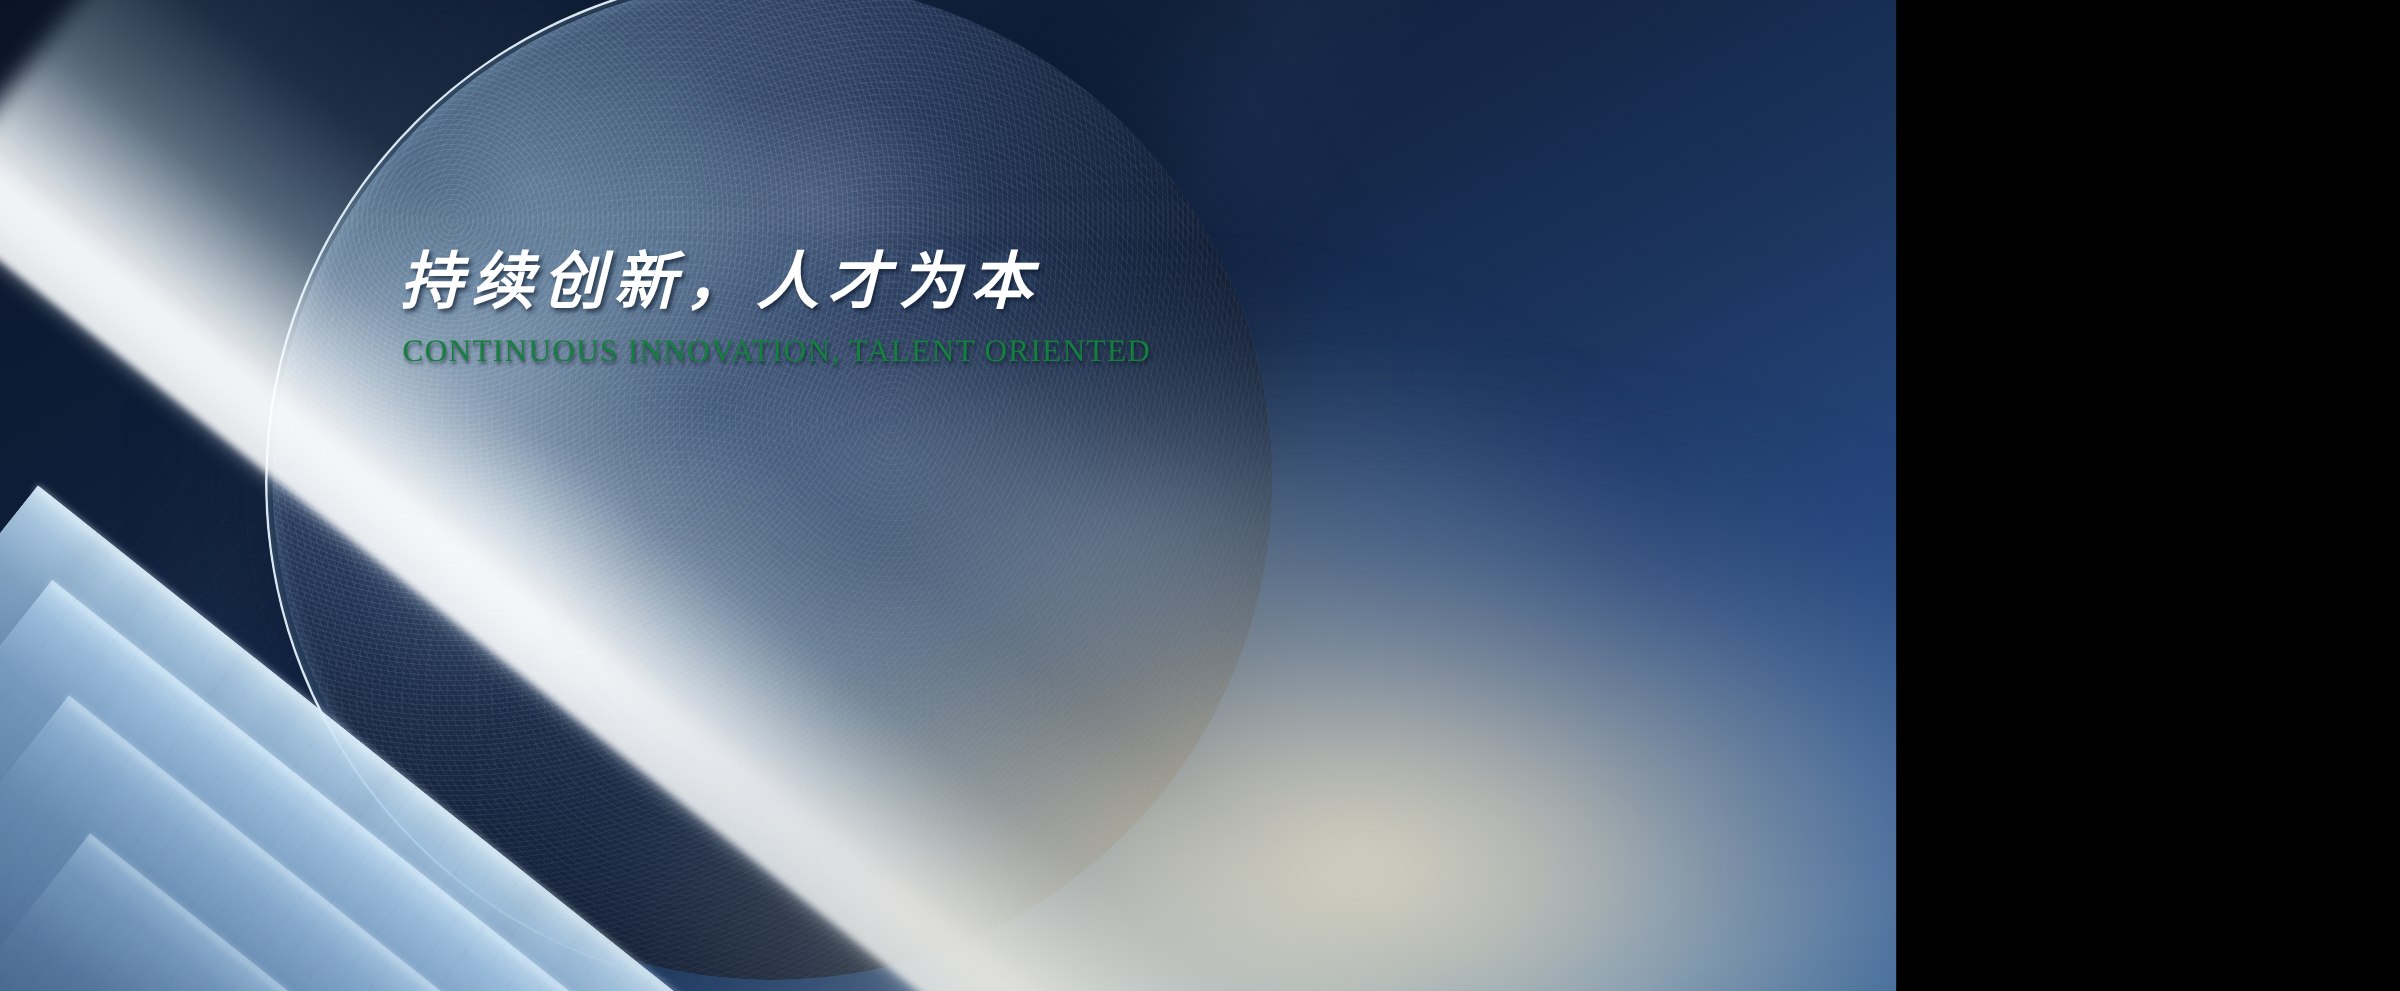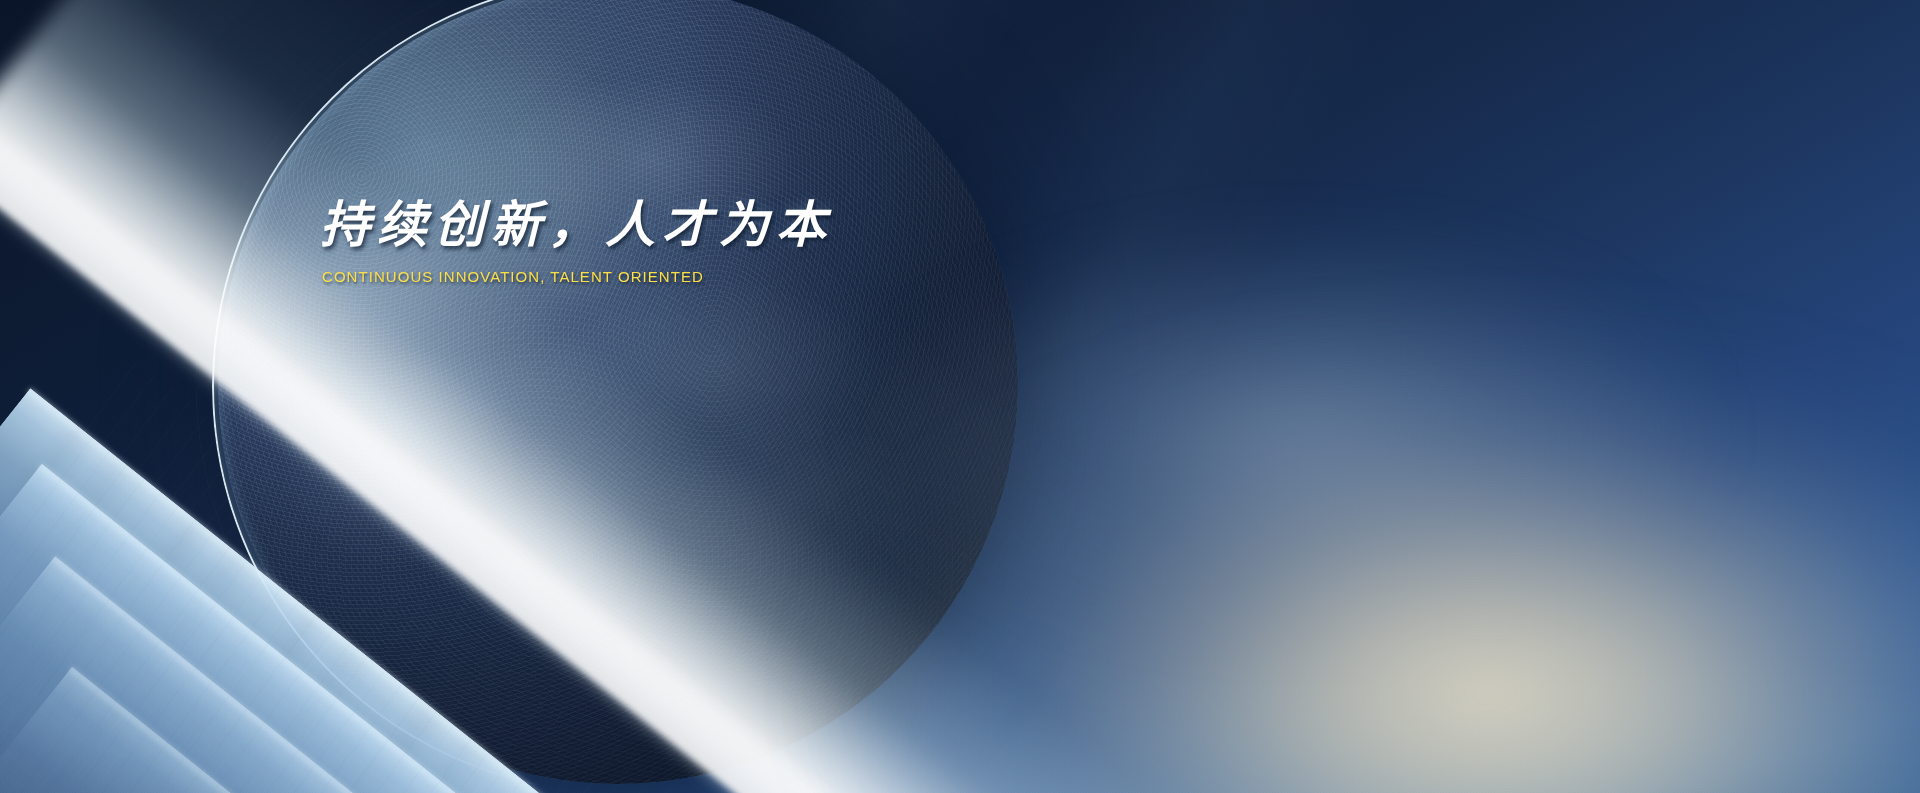--- a/index.html
+++ b/index.html
@@ -8,21 +8,21 @@
     padding: 0;
     background: #000;
   }
   body {
     font-family: "Liberation Sans", sans-serif;
   }
 
   
   .banner {
     position: relative;
-    width: 1920px;
+    width: 1517px;
     height: 793px;
     overflow: hidden;
     background: #0b1730;
     user-select: none;
   }
 
   
   
   .sky-base {
     position: absolute;
@@ -310,24 +310,24 @@
     font-style: italic;
     color: #ffffff;
     letter-spacing: 7px;
     white-space: nowrap;
     text-shadow:
       2px 3px 4px rgba(6,16,34,0.72),
       0 0 14px rgba(120,170,215,0.30);
   }
   .subtitle {
     margin: 14px 0 0 2px;
-    font-family: Liberation Sans, sans-serif;
-    font-size: 15px;
+    font-family: Liberation Serif, serif;
+    font-size: 25px;
     font-weight: 400;
-    color: #fde047;
+    color: #15803d;
     letter-spacing: 1.05px;
     white-space: nowrap;
     text-shadow: 1px 2px 3px rgba(6,16,34,0.62);
   }
 
   
   .grain {
     position: absolute;
     inset: 0;
     pointer-events: none;

